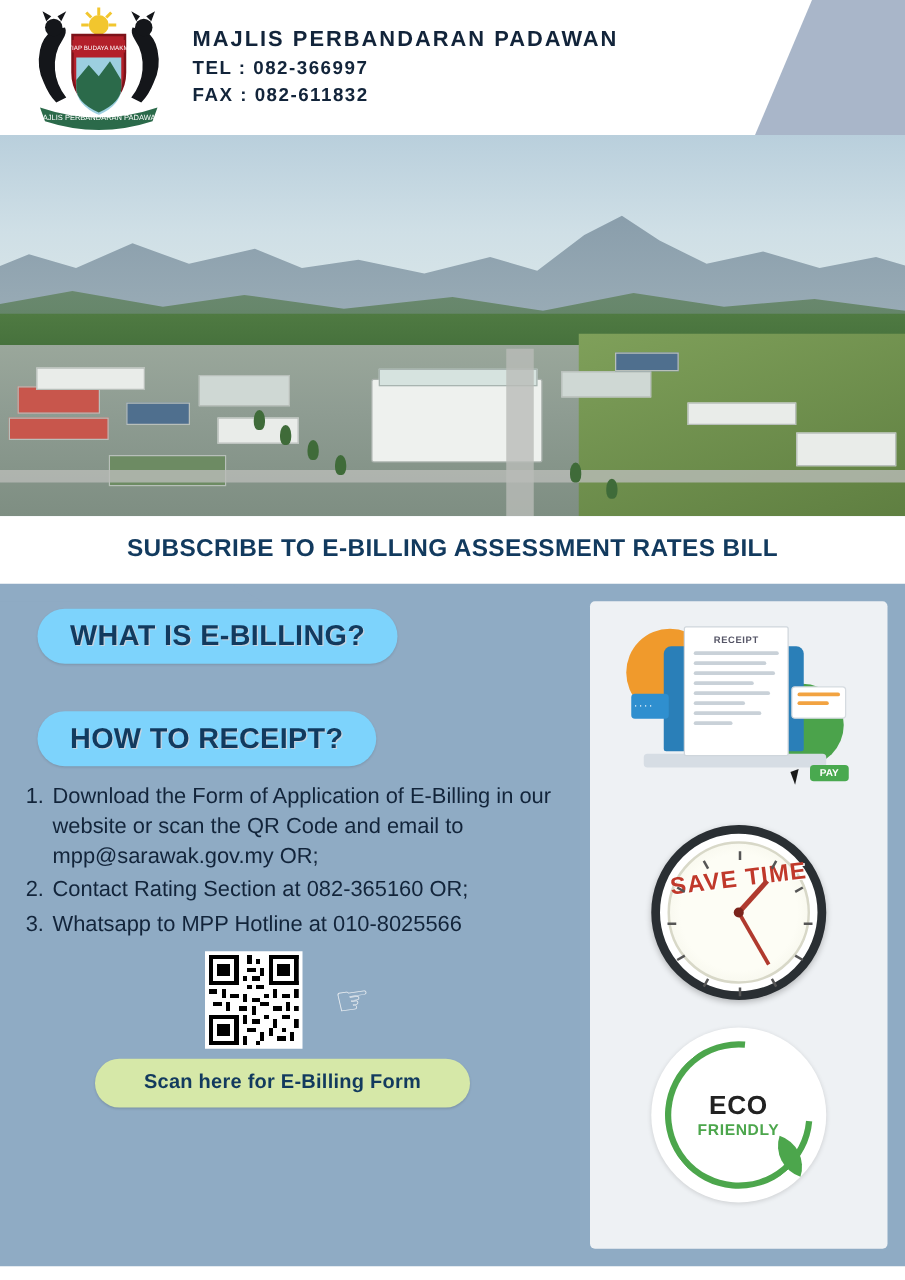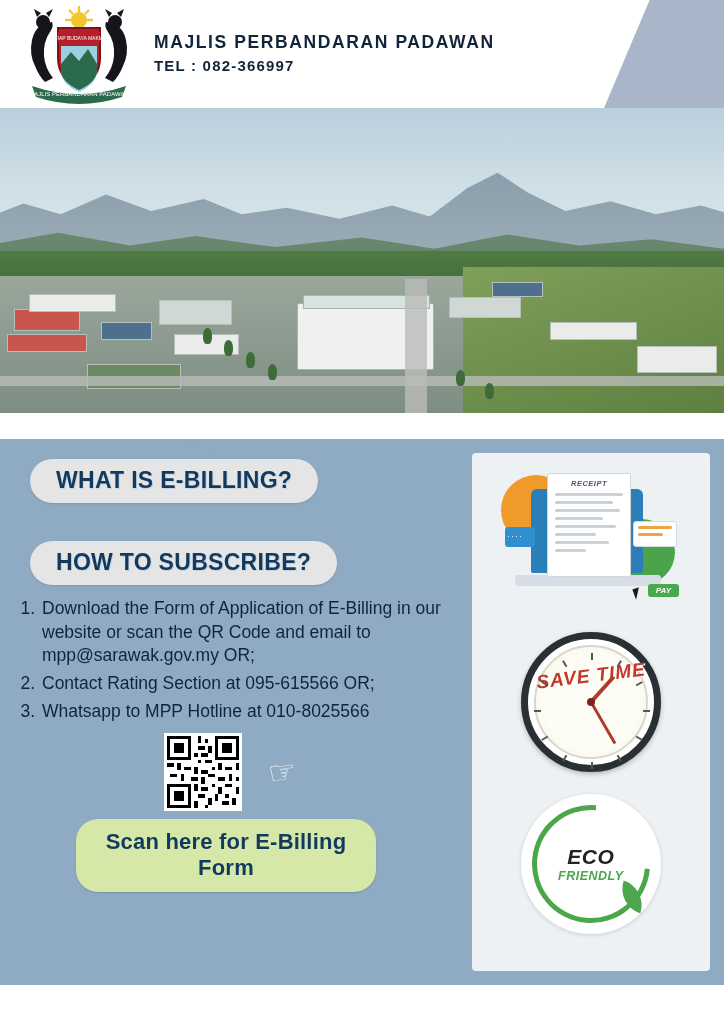--- a/index.html
+++ b/index.html
@@ -161,21 +161,21 @@
     display: flex;
     flex-direction: column;
     align-items: center;
     padding-top: 12px;
     gap: 12px;
   }
 
   
   .pill {
     display: inline-block;
-    background: #e5e5e5;
+    background: #7dd3fc;
     border-radius: 26px;
     padding: 8px 26px 9px 26px;
     margin: 6px 0 4px 16px;
     box-shadow: 0 1px 2px rgba(0,0,0,.12);
   }
   .pill-text {
     font-size: 23px;
     font-weight: bold;
     color: #123a5e;
     letter-spacing: .3px;
@@ -222,28 +222,28 @@
   .scan-btn {
     margin: 8px 0 0 62px;
     width: 300px;
     background: #d6e8a8;
     border-radius: 22px;
     padding: 10px 0 11px 0;
     text-align: center;
     box-shadow: 0 1px 2px rgba(0,0,0,.15);
   }
   .scan-btn-text {
-    font-size: 22px;
+    font-size: 16px;
     font-weight: bold;
     color: #123a5e;
     letter-spacing: .2px;
   }
 
   
-  .gfx { width: 150px; height: 150px; position: relative; font-style: italic; }
+  .gfx { width: 150px; height: 150px; position: relative; }
   .gfx.billing { width: 180px; height: 150px; }
 
   .circle-clock {
     width: 140px; height: 140px; border-radius: 50%;
     background: #ffffff;
     border: 7px solid #2a2f33;
     position: relative;
     box-shadow: 0 2px 5px rgba(0,0,0,.25);
   }
   .clock-face {
@@ -366,20 +366,21 @@
       <text x="61" y="36" font-size="5" fill="#fff" text-anchor="middle" font-family="Liberation Sans, sans-serif">SETIAP BUDAYA MAKMUR</text>
 
       <path d="M14 82 q47 16 94 0 l-4 11 q-43 14 -86 0 z" fill="#2b6a4a"></path>
       <text x="61" y="92" font-size="6" fill="#ffffff" text-anchor="middle" font-family="Liberation Sans, sans-serif">MAJLIS PERBANDARAN PADAWAN</text>
     </svg>
   </div>
 
   <div class="header-text">
     <div class="org-name">MAJLIS PERBANDARAN PADAWAN</div>
     <div class="org-line">TEL : 082-366997</div>
+    <div class="org-line">FAX : 082-611832</div>
   </div>
 </div>
 
 <div class="hero">
   <div class="sky"></div>
   <div class="mount-far"></div>
   <div class="mount-near"></div>
   <div class="greenbelt"></div>
   <div class="town"></div>
   <div class="field"></div>
@@ -400,38 +401,39 @@
   <div class="road" style="left:56%;top:56%;width:3%;height:44%;"></div>
   <div class="tree" style="left:28%;top:72%;"></div>
   <div class="tree" style="left:31%;top:76%;"></div>
   <div class="tree" style="left:34%;top:80%;"></div>
   <div class="tree" style="left:37%;top:84%;"></div>
   <div class="tree" style="left:63%;top:86%;"></div>
   <div class="tree" style="left:67%;top:90%;"></div>
 </div>
 
 <div class="banner">
+  <div class="banner-line">SUBSCRIBE TO E-BILLING ASSESSMENT RATES BILL</div>
 </div>
 
 <div class="body">
 
   <div class="left-col">
 
     <div class="pill">
       <span class="pill-text">WHAT IS E-BILLING?</span>
     </div>
 
 
     <div class="pill" style="margin-top:34px;">
-      <span class="pill-text">HOW TO SUBSCRIBE?</span>
+      <span class="pill-text">HOW TO RECEIPT?</span>
     </div>
 
     <ol class="steps">
       <li>Download the Form of Application of E-Billing in our website or scan the QR Code and email to mpp@sarawak.gov.my OR;</li>
-      <li>Contact Rating Section at 095-615566 OR;</li>
+      <li>Contact Rating Section at 082-365160 OR;</li>
       <li>Whatsapp to MPP Hotline at 010-8025566</li>
     </ol>
 
     <div class="qr-row">
       <div class="qr">
         <svg width="72" height="72" viewBox="0 0 21 21" shape-rendering="crispEdges">
           <rect width="21" height="21" fill="#fff"></rect>
           <g fill="#000">
             <rect x="0" y="0" width="7" height="1"></rect>
               <rect x="0" y="6" width="7" height="1"></rect>

